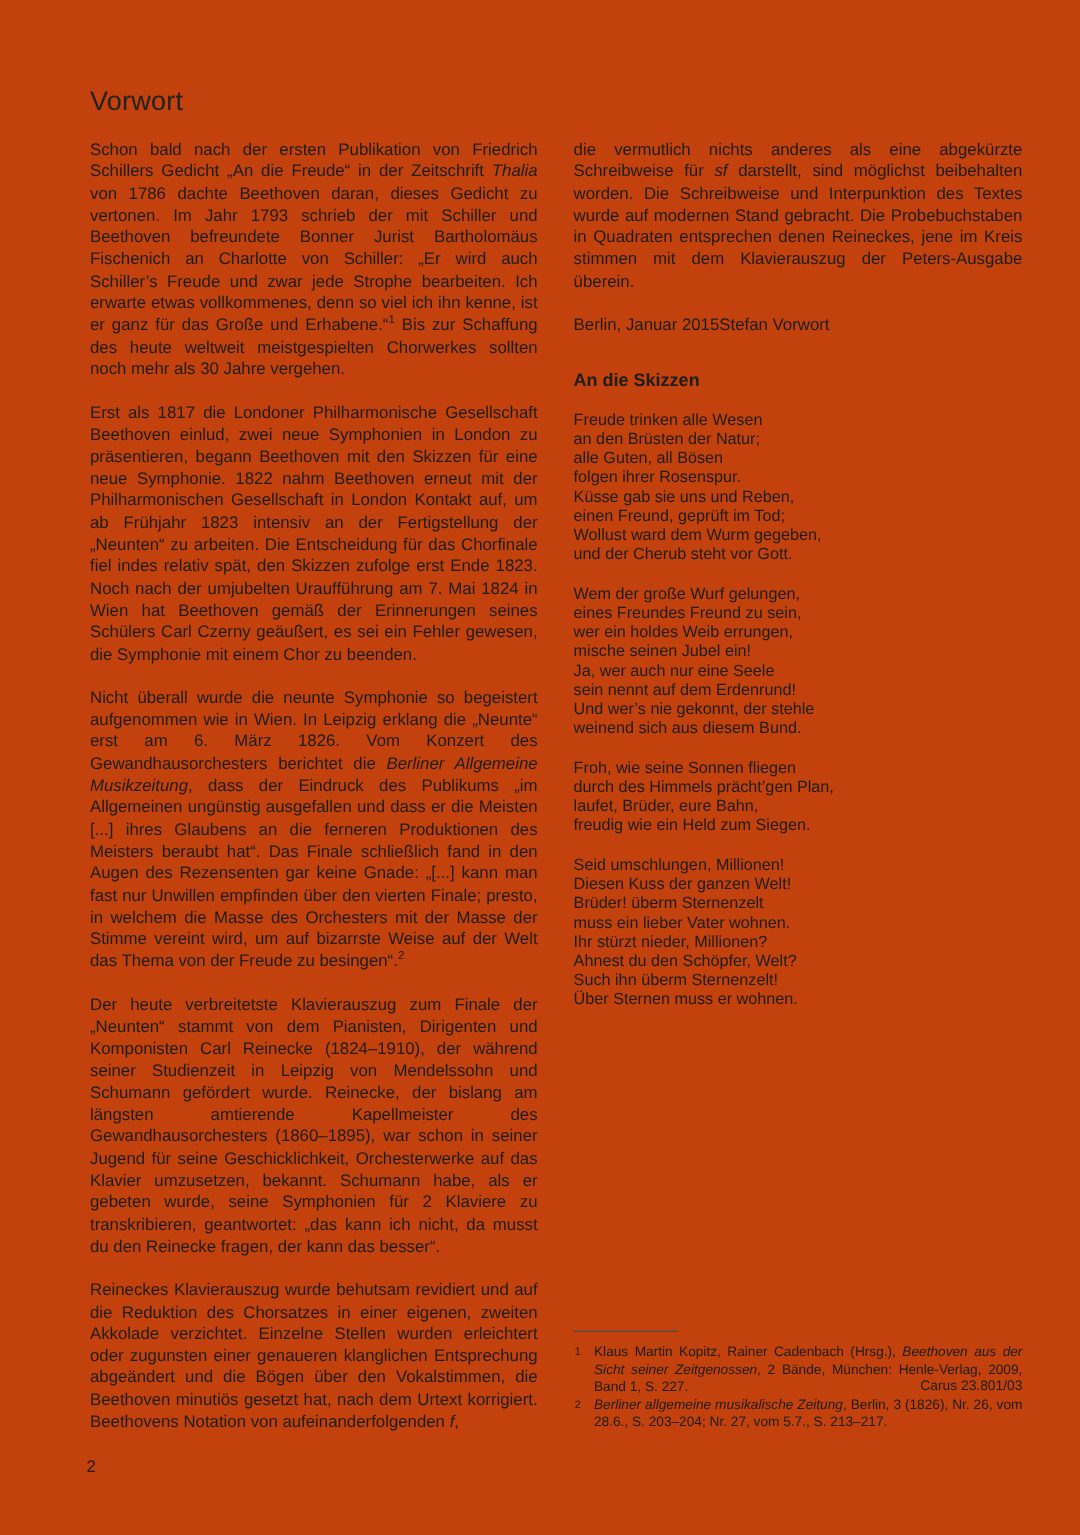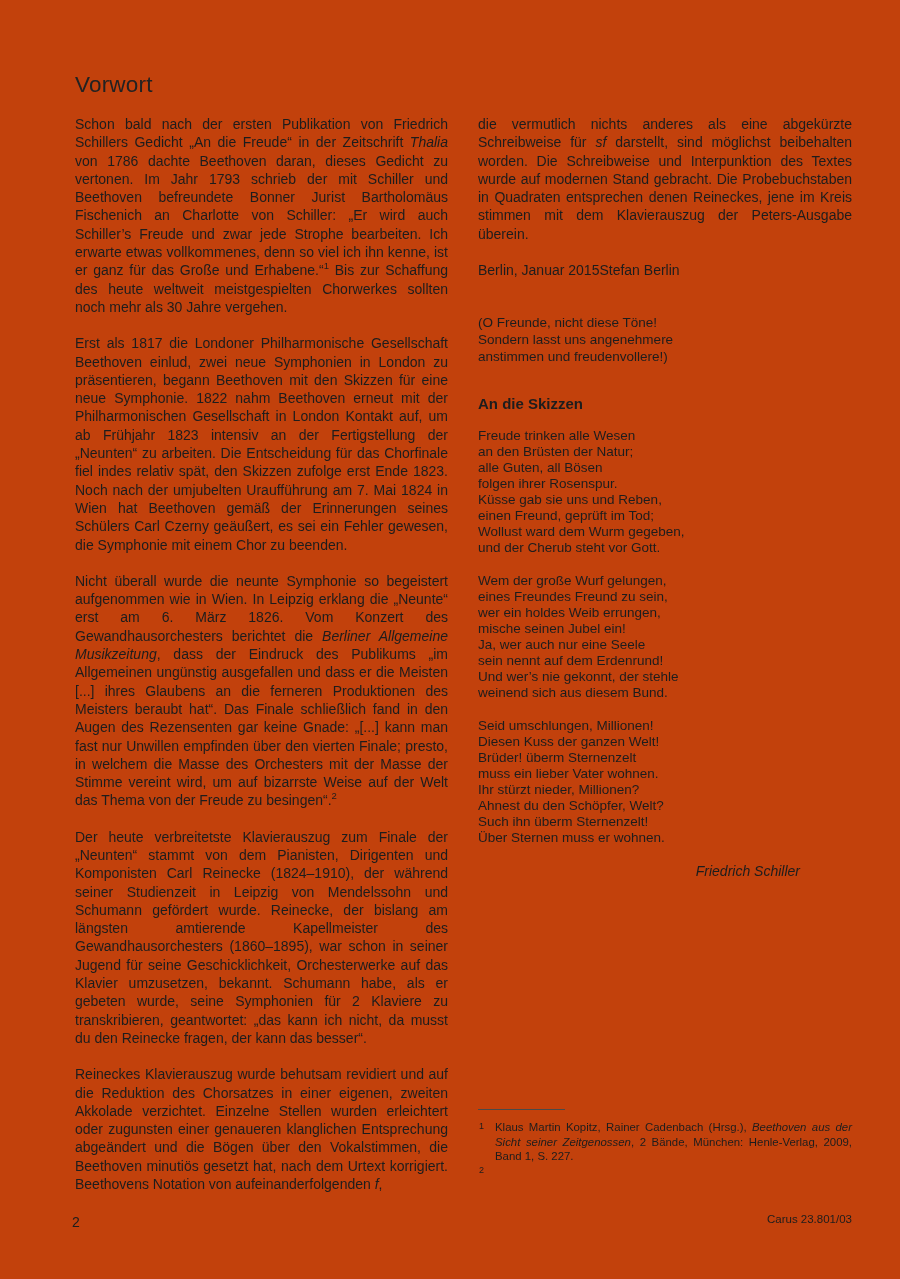--- a/index.html
+++ b/index.html
@@ -23,21 +23,21 @@
   .stanza { font-size:13.5px; line-height:16px; margin:0 0 17px 0; }
   .attribution { font-style:italic; font-size:14px; text-align:right; padding-right:52px; margin-top:1px; }
   .footnotes { position:absolute; left:403px; width:374px; top:1037px; }
   .fn-rule { width:87px; border:none; border-top:1.3px solid #4a4a4a; margin:0 0 10px 0; }
   .footnote {
     position:relative; padding-left:17px; font-size:11.4px; line-height:14.6px;
     text-align:justify; color:#1d1d1d;
   }
   .fn-num { position:absolute; left:1px; top:-1px; font-size:9px; }
   .footer-page-number { position:absolute; left:72px; top:1214px; font-size:14px; }
-  .footer-edition { position:absolute; right:48px; top:1213px; font-size:11.5px; }
+  .footer-edition { position:absolute; right:48px; top:1149px; font-size:11.5px; }
 </style>
 </head>
 <body>
 
 <div class="page">
   <div class="content">
 
     <h1 class="page-title">Vorwort</h1>
 
     <div class="columns">
@@ -48,44 +48,44 @@
         <p class="body-par">Nicht überall wurde die neunte Symphonie so begeistert aufgenommen wie in Wien. In Leipzig erklang die „Neunte“ erst am 6. März 1826. Vom Konzert des Gewandhausorchesters berichtet die <em>Berliner Allgemeine Musikzeitung</em>, dass der Eindruck des Publikums „im Allgemeinen ungünstig ausgefallen und dass er die Meisten [...] ihres Glaubens an die ferneren Produktionen des Meisters beraubt hat“. Das Finale schließlich fand in den Augen des Rezensenten gar keine Gnade: „[...] kann man fast nur Unwillen empfinden über den vierten Finale; presto, in welchem die Masse des Orchesters mit der Masse der Stimme vereint wird, um auf bizarrste Weise auf der Welt das Thema von der Freude zu besingen“.<sup>2</sup></p>
         <p class="body-par">Der heute verbreitetste Klavierauszug zum Finale der „Neunten“ stammt von dem Pianisten, Dirigenten und Komponisten Carl Reinecke (1824–1910), der während seiner Studienzeit in Leipzig von Mendelssohn und Schumann gefördert wurde. Reinecke, der bislang am längsten amtierende Kapellmeister des Gewandhausorchesters (1860–1895), war schon in seiner Jugend für seine Geschicklichkeit, Orchesterwerke auf das Klavier umzusetzen, bekannt. Schumann habe, als er gebeten wurde, seine Symphonien für 2 Klaviere zu transkribieren, geantwortet: „das kann ich nicht, da musst du den Reinecke fragen, der kann das besser“.</p>
         <p class="body-par">Reineckes Klavierauszug wurde behutsam revidiert und auf die Reduktion des Chorsatzes in einer eigenen, zweiten Akkolade verzichtet. Einzelne Stellen wurden erleichtert oder zugunsten einer genaueren klanglichen Entsprechung abgeändert und die Bögen über den Vokalstimmen, die Beethoven minutiös gesetzt hat, nach dem Urtext korrigiert. Beethovens Notation von aufeinanderfolgenden <em>f</em>,</p>
       </div>
 
       <div>
         <p class="body-par">die vermutlich nichts anderes als eine abgekürzte Schreibweise für <em>sf</em> darstellt, sind möglichst beibehalten worden. Die Schreibweise und Interpunktion des Textes wurde auf modernen Stand gebracht. Die Probebuchstaben in Quadraten entsprechen denen Reineckes, jene im Kreis stimmen mit dem Klavierauszug der Peters-Ausgabe überein.</p>
 
         <div class="dateline">
           <span>Berlin, Januar 2015</span>
-          <span>Stefan Berlin</span>
+          <span>Stefan Vorwort</span>
         </div>
 
-        <div class="epigraph">(O Freunde, nicht diese Töne!<br>Sondern lasst uns angenehmere<br>anstimmen und freudenvollere!)</div>
 
         <h2 class="poem-title">An die Skizzen</h2>
 
         <div class="stanza">Freude trinken alle Wesen<br>an den Brüsten der Natur;<br>alle Guten, all Bösen<br>folgen ihrer Rosenspur.<br>Küsse gab sie uns und Reben,<br>einen Freund, geprüft im Tod;<br>Wollust ward dem Wurm gegeben,<br>und der Cherub steht vor Gott.</div>
         <div class="stanza">Wem der große Wurf gelungen,<br>eines Freundes Freund zu sein,<br>wer ein holdes Weib errungen,<br>mische seinen Jubel ein!<br>Ja, wer auch nur eine Seele<br>sein nennt auf dem Erdenrund!<br>Und wer’s nie gekonnt, der stehle<br>weinend sich aus diesem Bund.</div>
+        <div class="stanza">Froh, wie seine Sonnen fliegen<br>durch des Himmels prächt’gen Plan,<br>laufet, Brüder, eure Bahn,<br>freudig wie ein Held zum Siegen.</div>
         <div class="stanza">Seid umschlungen, Millionen!<br>Diesen Kuss der ganzen Welt!<br>Brüder! überm Sternenzelt<br>muss ein lieber Vater wohnen.<br>Ihr stürzt nieder, Millionen?<br>Ahnest du den Schöpfer, Welt?<br>Such ihn überm Sternenzelt!<br>Über Sternen muss er wohnen.</div>
 
-        <div class="attribution">Friedrich Schiller</div>
       </div>
 
     </div>
 
     <div class="footnotes">
       <hr class="fn-rule">
       <div class="footnote">
         <span class="fn-num">1</span>
         <span>Klaus Martin Kopitz, Rainer Cadenbach (Hrsg.), <em>Beethoven aus der Sicht seiner Zeitgenossen</em>, 2 Bände, München: Henle-Verlag, 2009, Band 1, S. 227.</span>
       </div>
       <div class="footnote">
         <span class="fn-num">2</span>
+        <span><em>Berliner allgemeine musikalische Zeitung</em>, Berlin, 3 (1826), Nr. 26, vom 28.6., S. 203–204; Nr. 27, vom 5.7., S. 213–217.</span>
       </div>
     </div>
 
   </div>
 
   <div class="footer-page-number">2</div>
   <div class="footer-edition">Carus 23.801/03</div>
 </div>
 
 </body></html>

